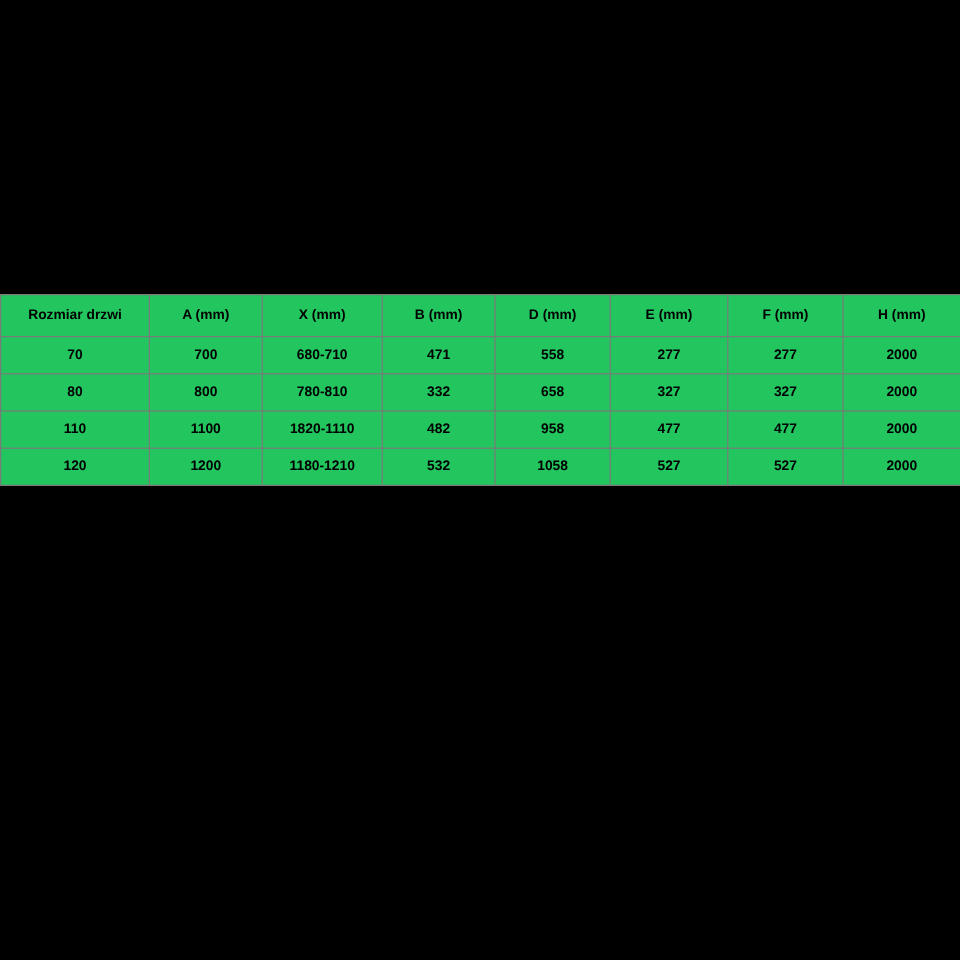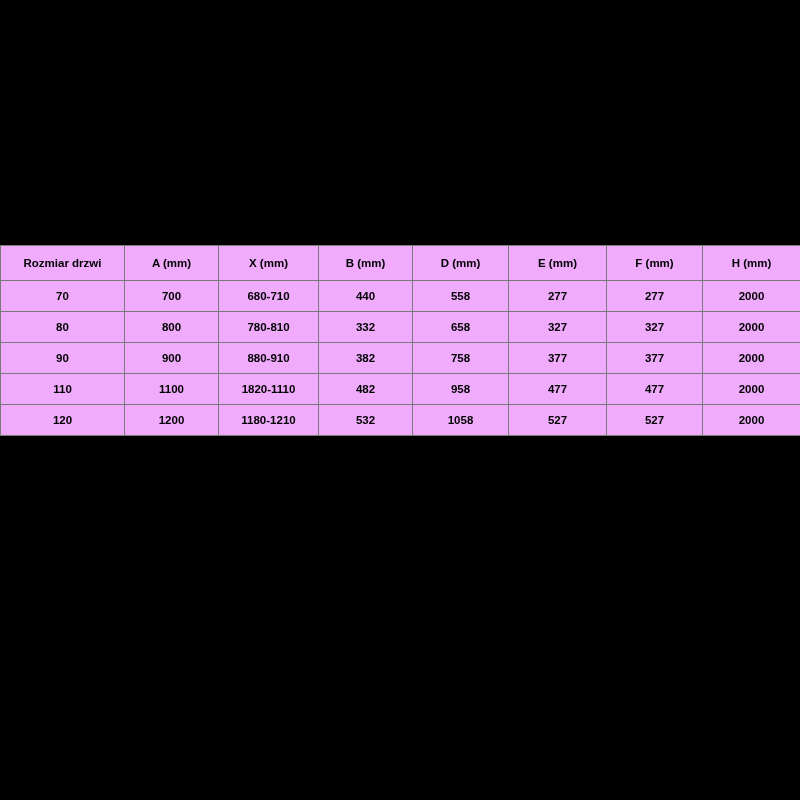--- a/index.html
+++ b/index.html
@@ -22,21 +22,21 @@
   .table-wrap {
     position: absolute;
     left: 0px;
     top: 245px;
     width: 800px;
     background: #ffffff;
   }
   table.spec {
     border-collapse: collapse;
     width: 800px;
-    background: #f0abfc;
+    background: #22c55e;
     table-layout: fixed;
   }
   table.spec th,
   table.spec td {
     border: 1px solid #7a7a7a;
     text-align: center;
     vertical-align: middle;
     height: 30px;
     color: #000000;
     font-size: 11.5px;
@@ -90,44 +90,34 @@
           <th>E (mm)</th>
           <th>F (mm)</th>
           <th>H (mm)</th>
         </tr>
       </thead>
       <tbody>
         <tr>
           <td class="size-col">70</td>
           <td>700</td>
           <td>680-710</td>
-          <td>440</td>
+          <td>471</td>
           <td>558</td>
           <td>277</td>
           <td>277</td>
           <td>2000</td>
         </tr>
         <tr>
           <td class="size-col">80</td>
           <td>800</td>
           <td>780-810</td>
           <td>332</td>
           <td>658</td>
           <td>327</td>
           <td>327</td>
-          <td>2000</td>
-        </tr>
-        <tr>
-          <td class="size-col">90</td>
-          <td>900</td>
-          <td>880-910</td>
-          <td>382</td>
-          <td>758</td>
-          <td>377</td>
-          <td>377</td>
           <td>2000</td>
         </tr>
         <tr>
           <td class="size-col">110</td>
           <td>1100</td>
           <td>1820-1110</td>
           <td>482</td>
           <td>958</td>
           <td>477</td>
           <td>477</td>

